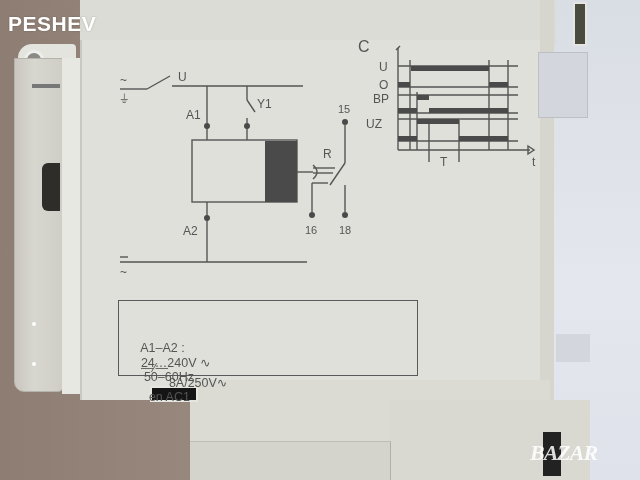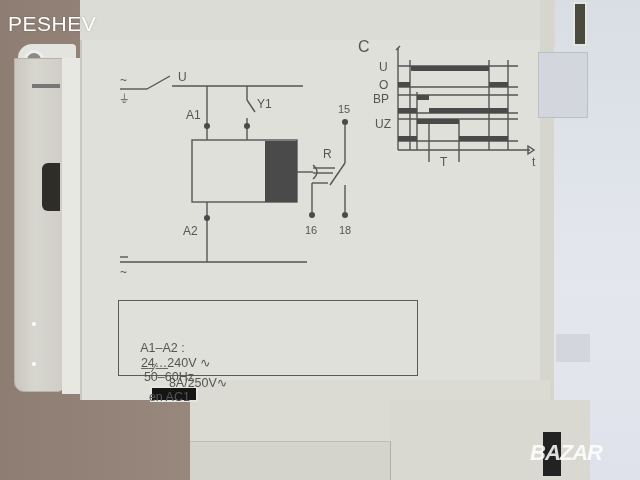--- a/index.html
+++ b/index.html
@@ -1,32 +1,32 @@
 <!DOCTYPE html>
 <html><head>
 <meta charset="utf-8">
 <style>
   html,body{margin:0;padding:0;}
   body{width:640px;height:480px;overflow:hidden;position:relative;background:#8f7f74;font-family:"Liberation Sans",sans-serif;}
   .bg-left{position:absolute;left:0;top:0;width:640px;height:480px;background:linear-gradient(90deg,#8e7d72 0%,#9a8b80 40%,#a89a90 100%);}
   .bg-right{position:absolute;left:550px;top:0;width:90px;height:480px;background:linear-gradient(180deg,#d9dde4,#e4e7ee 60%,#dfe2ea);}
-  .watermark{position:absolute;left:8px;top:12px;color:#fff;font-weight:normal;font-size:21px;letter-spacing:0.5px;text-shadow:0 0 2px rgba(0,0,0,.25);}
+  .watermark{position:absolute;left:8px;top:12px;color:#fff;font-weight:bold;font-size:21px;letter-spacing:0.5px;text-shadow:0 0 2px rgba(0,0,0,.25);}
   
   .body-top{position:absolute;left:80px;top:0;width:476px;height:46px;background:#dcdcd6;}
   .body-main{position:absolute;left:80px;top:40px;width:470px;height:360px;background:#e0e0da;border-left:2px solid #c9c9c2;}
   .body-right-step{position:absolute;left:540px;top:0;width:14px;height:480px;background:#d6d6cf;}
   .body-bottom{position:absolute;left:190px;top:380px;width:360px;height:100px;background:#dbdbd4;}
   .body-bottom-step{position:absolute;left:190px;top:441px;width:200px;height:39px;background:#d4d4cd;border-top:1px solid #bdbdb5;border-right:1px solid #b0b0a8;}
   .body-lower-right{position:absolute;left:390px;top:400px;width:200px;height:80px;background:#d9d9d2;}
   .top-slot{position:absolute;left:573px;top:2px;width:10px;height:40px;background:#4a4a3e;border:2px solid #e6e6e0;}
   .clip-top{position:absolute;left:538px;top:52px;width:48px;height:64px;background:#d3d7dd;border:1px solid #bcbfc5;}
   .clip-bot{position:absolute;left:556px;top:334px;width:34px;height:28px;background:#d3d7dd;}
   .bottom-notch{position:absolute;left:150px;top:386px;width:44px;height:12px;background:#151515;border:2px solid #e6e6e0;}
   .bottom-slot{position:absolute;left:543px;top:432px;width:18px;height:44px;background:#222;}
-  .bazar{position:absolute;left:530px;top:440px;color:rgba(255,255,255,.85);font-weight:bold;font-size:22px;font-style:italic;letter-spacing:-1px;}
+  .bazar{position:absolute;left:530px;top:440px;color:rgba(255,255,255,.85);font-weight:bold;font-size:22px;font-style:italic;letter-spacing:-1px;font-family:Liberation Serif, serif;}
   
   .cover{position:absolute;left:14px;top:58px;width:48px;height:332px;background:linear-gradient(90deg,#c9c7c0,#d7d6cf 40%,#cfcdc6);border-radius:0 0 6px 10px;border:1px solid #b6b3aa;}
   .cover-hinge{position:absolute;left:18px;top:44px;width:58px;height:30px;background:#e4e4de;border-radius:14px 4px 4px 14px;}
   .hinge-hole{position:absolute;left:24px;top:50px;width:14px;height:14px;border-radius:50%;background:#8c8a85;border:3px solid #eee;}
   .knob{position:absolute;left:42px;top:163px;width:18px;height:48px;background:#2f2d2a;border-radius:6px 0 0 6px;}
   .cover-side{position:absolute;left:62px;top:58px;width:18px;height:336px;background:#e8e8e3;border-right:1px solid #c8c8c0;}
   .cover-label{position:absolute;left:32px;top:84px;width:28px;height:4px;background:#777;}
   .cover-dot{position:absolute;width:4px;height:4px;background:#fff;border-radius:50%;}
   
   svg.diagram{position:absolute;left:0;top:0;}
@@ -145,21 +145,21 @@
 <span class="lbl" style="left:338px;top:103px;font-size:11px">15</span>
 <span class="lbl" style="left:323px;top:147px">R</span>
 <span class="lbl" style="left:183px;top:224px">A2</span>
 <span class="lbl" style="left:305px;top:224px;font-size:11px">16</span>
 <span class="lbl" style="left:339px;top:224px;font-size:11px">18</span>
 
 <span class="lbl" style="left:358px;top:38px;font-size:16px">C</span>
 <span class="lbl" style="left:379px;top:60px">U</span>
 <span class="lbl" style="left:379px;top:78px">O</span>
 <span class="lbl" style="left:373px;top:92px">BP</span>
-<span class="lbl" style="left:375px;top:117px">UZ</span>
+<span class="lbl" style="left:366px;top:117px">UZ</span>
 <span class="lbl" style="left:440px;top:155px">T</span>
 <span class="lbl" style="left:532px;top:155px">t</span>
 
 <div class="spec-box">
   <div class="spec-line" style="top:26px">
     <span>A1–A2 :</span>
     <span>24…240V ∿</span>
     <span style="margin-left:3px">50–60Hz</span>
   </div>
   <div class="spec-line" style="top:46px">

